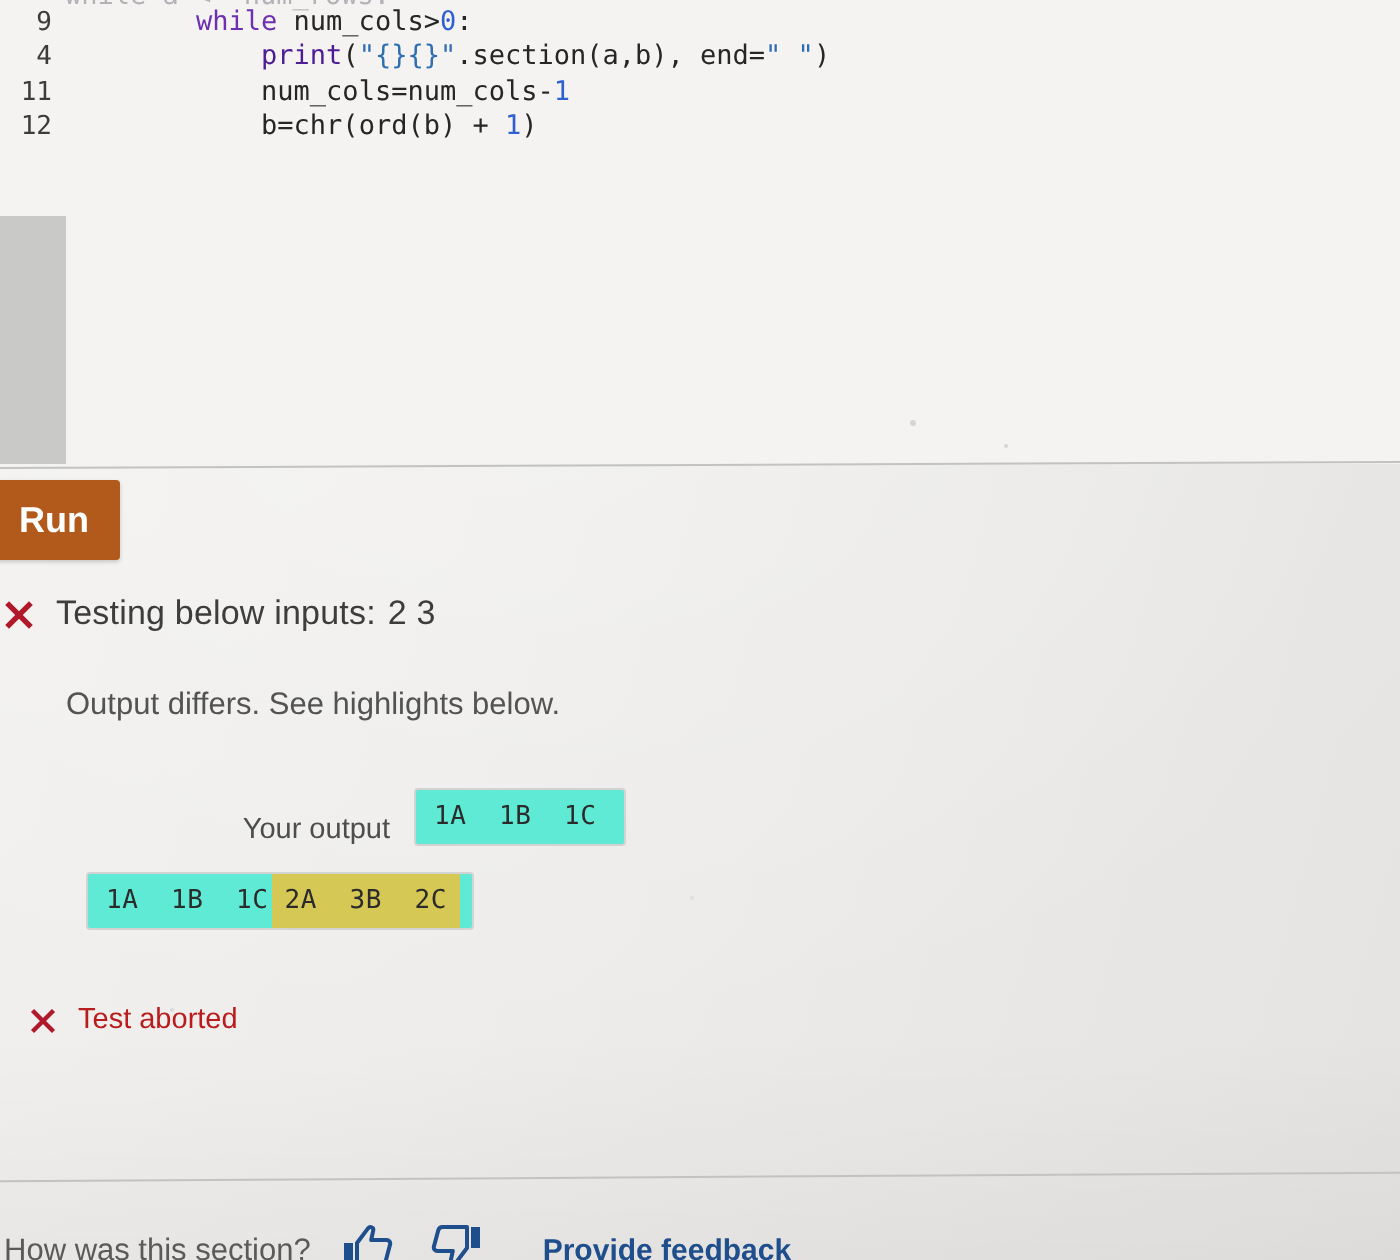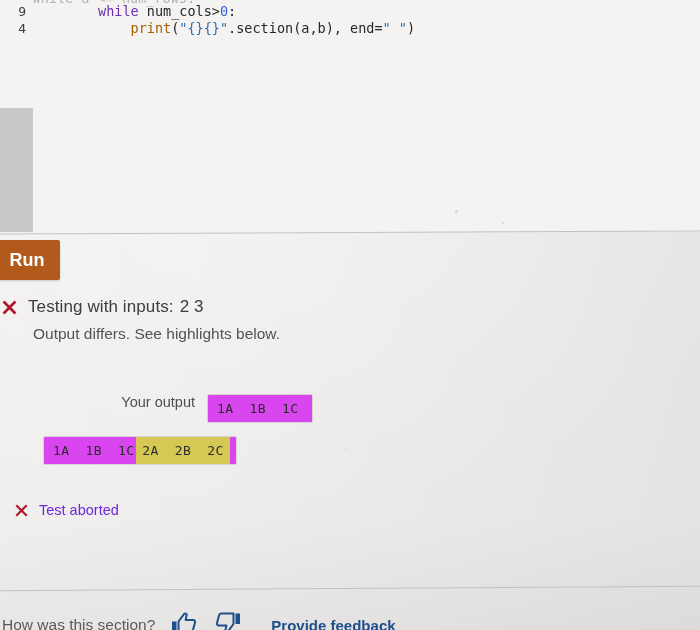--- a/index.html
+++ b/index.html
@@ -67,21 +67,21 @@
   }
   .ln {
     display: inline-block;
     width: 26px;
     text-align: right;
     color: #3c3c3c;
     margin-right: 7px;
     font-size: 13px;
   }
   .kw   { color: #6c30b0; }      
-  .fn   { color: #a16207; }
+  .fn   { color: #4c1d95; }
   .str  { color: #2f6fb0; }
   .num  { color: #2f5fd0; }
 
   
   .clipped {
     position:absolute;
     left:0; top:-10px;
     width:700px;
     font-family:"DejaVu Sans Mono","Liberation Mono",monospace;
     font-size:13.5px;
@@ -144,61 +144,61 @@
     top: 297px;
     font-size: 17px;
     color: #3d3d3d;
   }
   .testing-line .lbl { letter-spacing: .1px; }
 
   .aborted-line {
     left: 14px;
     top: 502px;
     font-size: 14.5px;
-    color: #6d28d9;
+    color: #b91c1c;
     text-align: center;
   }
   .aborted-line .x-icon { width: 15px; height: 15px; }
 
   
   .diff-msg {
     position: absolute;
     left: 33px;
-    top: 325px;
+    top: 344px;
     display: flex;
     align-items: center;
     gap: 22px;
   }
   .diff-msg .msg {
     font-size: 15.5px;
     color: #535353;
   }
   .legend-link {
     font-size: 12.5px;
     font-weight: bold;
     color: #2a5caa;
     text-decoration: none;
     cursor: pointer;
   }
 
   .io-row {
     position: absolute;
     display: flex;
-    align-items: flex-start;
+    align-items: flex-end;
   }
   .io-row .io-label {
     font-size: 14.5px;
     color: #4d4d4d;
     text-align: right;
     width: 140px;
     padding-right: 12px;
     white-space: nowrap;
   }
   .io-box {
-    background: #d946ef;
+    background: #5eead4;
     border: 1px solid #d4d3d1;
     border-radius: 2px;
     padding: 6px 9px;
     font-family: "DejaVu Sans Mono", "Liberation Mono", monospace;
     font-size: 13px;
     color: #2b2b2b;
     white-space: pre;
     letter-spacing: .3px;
     display: flex;
     align-items: center;
@@ -258,52 +258,54 @@
 
 <div class="page"></div>
 
 <div class="editor">
   <div class="gutter-fill"></div>
   <div class="clipped">    while a &lt;= num_rows:</div>
   <div class="code-lines" id="code-lines">
       <span class="cl"><span class="ln">8</span>        <span>b=</span><span class="str">"A"</span></span>
       <span class="cl"><span class="ln">9</span>        <span class="kw">while</span><span> num_cols&gt;</span><span class="num">0</span><span>:</span></span>
       <span class="cl"><span class="ln">4</span>            <span class="fn">print</span><span>(</span><span class="str">"{}{}"</span><span>.section(a,b), end=</span><span class="str">" "</span><span>)</span></span>
+      <span class="cl"><span class="ln">11</span>            <span>num_cols=num_cols-</span><span class="num">1</span></span>
+      <span class="cl"><span class="ln">12</span>            <span>b=chr(ord(b) + </span><span class="num">1</span><span>)</span></span>
     </div>
 </div>
 
 <div class="hr top"></div>
 
 <button class="run-btn">Run</button>
 
 <div class="result-row testing-line">
   <span class="x-icon">
     <svg width="17" height="17" viewBox="0 0 20 20" aria-hidden="true">
       <path d="M3 3 L17 17 M17 3 L3 17" stroke="#b0182b" stroke-width="3.2" stroke-linecap="butt" fill="none"></path>
     </svg>
   </span>
-  <span class="lbl">Testing with inputs:</span>
+  <span class="lbl">Testing below inputs:</span>
   <span class="lbl" style="margin-left:-4px;text-align:center;">2 3</span>
 </div>
 
 <div class="diff-msg">
   <span class="msg">Output differs. See highlights below.</span>
 </div>
 
 <div class="io-row your-output">
   <span class="io-label">Your output</span>
   <div class="io-box">
     <span>1A  1B  1C</span>
   </div>
 </div>
 
 <div class="io-row expected-output">
   <div class="io-box">
     <span>1A  1B  1C</span>
-    <span class="hl">2A  2B  2C</span>
+    <span class="hl">2A  3B  2C</span>
   </div>
 </div>
 
 <div class="result-row aborted-line">
   <span class="x-icon">
     <svg width="15" height="15" viewBox="0 0 20 20" aria-hidden="true">
       <path d="M3 3 L17 17 M17 3 L3 17" stroke="#b0182b" stroke-width="2.9" stroke-linecap="butt" fill="none"></path>
     </svg>
   </span>
   <span>Test aborted</span>

